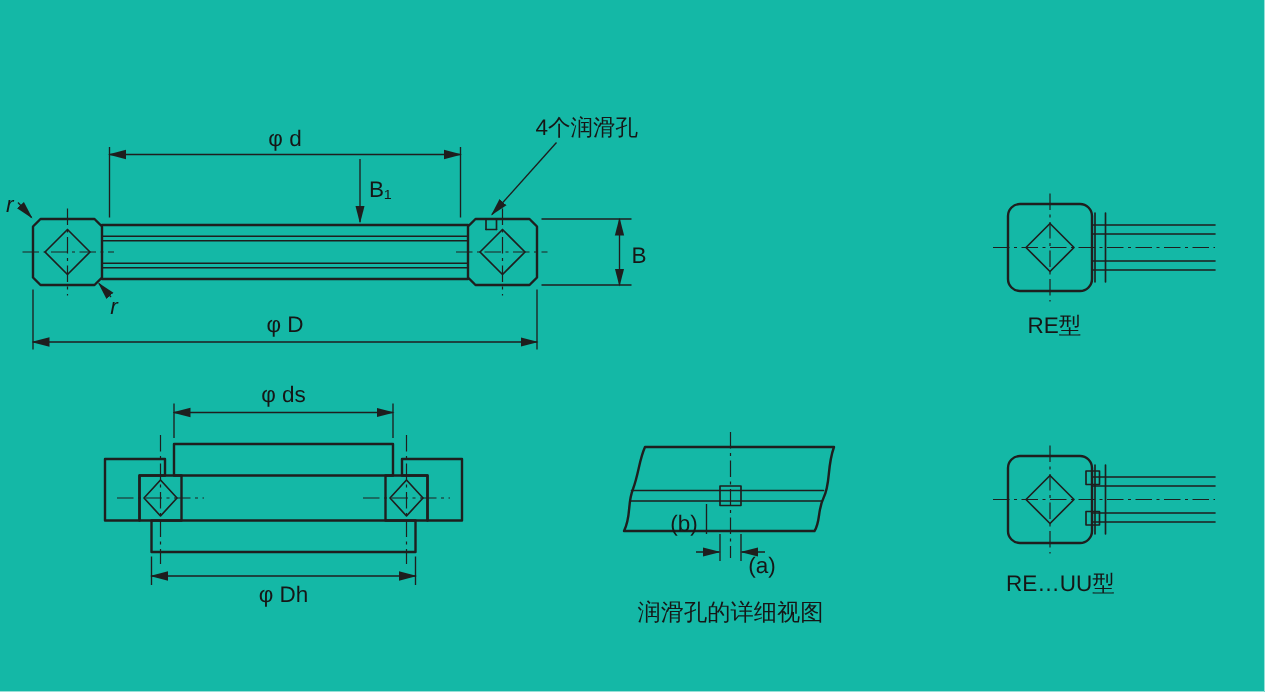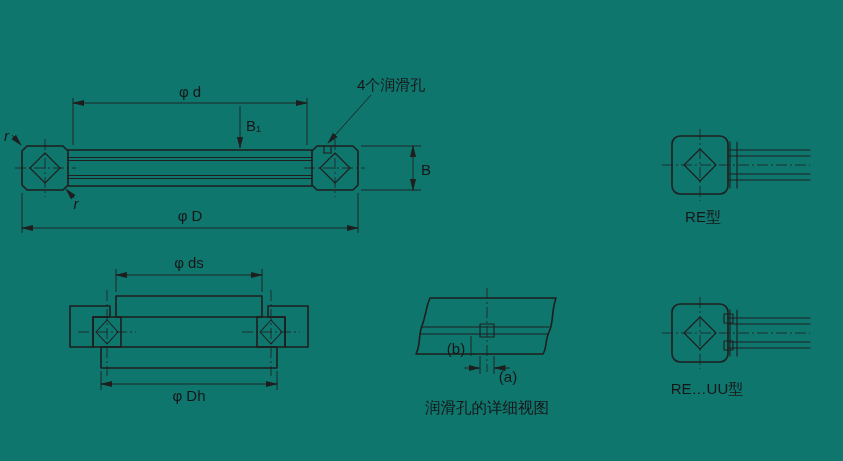--- a/index.html
+++ b/index.html
@@ -1,16 +1,16 @@
 <!DOCTYPE html>
 <html><head>
 <meta charset="utf-8">
 <style>
   html,body{margin:0;padding:0;background:#fff;}
-  #stage{position:relative;width:843px;height:461px;background:#0f766e;overflow:hidden;
+  #stage{position:relative;width:843px;height:461px;background:#14b8a6;overflow:hidden;
          font-family:"Liberation Sans","DejaVu Sans",sans-serif;}
   svg{position:absolute;left:0;top:0;}
   
   .p1{fill:none;stroke:#1e1e1e;stroke-width:1.6;stroke-linejoin:round;stroke-linecap:round;}
   .p2{fill:none;stroke:#1e1e1e;stroke-width:1.1;stroke-linejoin:round;stroke-linecap:round;}
   .dim{fill:none;stroke:#1e1e1e;stroke-width:0.9;}
   .cl{fill:none;stroke:#1e1e1e;stroke-width:0.8;stroke-dasharray:11,3,2,3;}
   text{fill:#161616;font-size:15px;font-family:"Liberation Sans","DejaVu Sans",sans-serif;}
   .ital{font-style:italic;}
   .cap{font-size:15.5px;}

